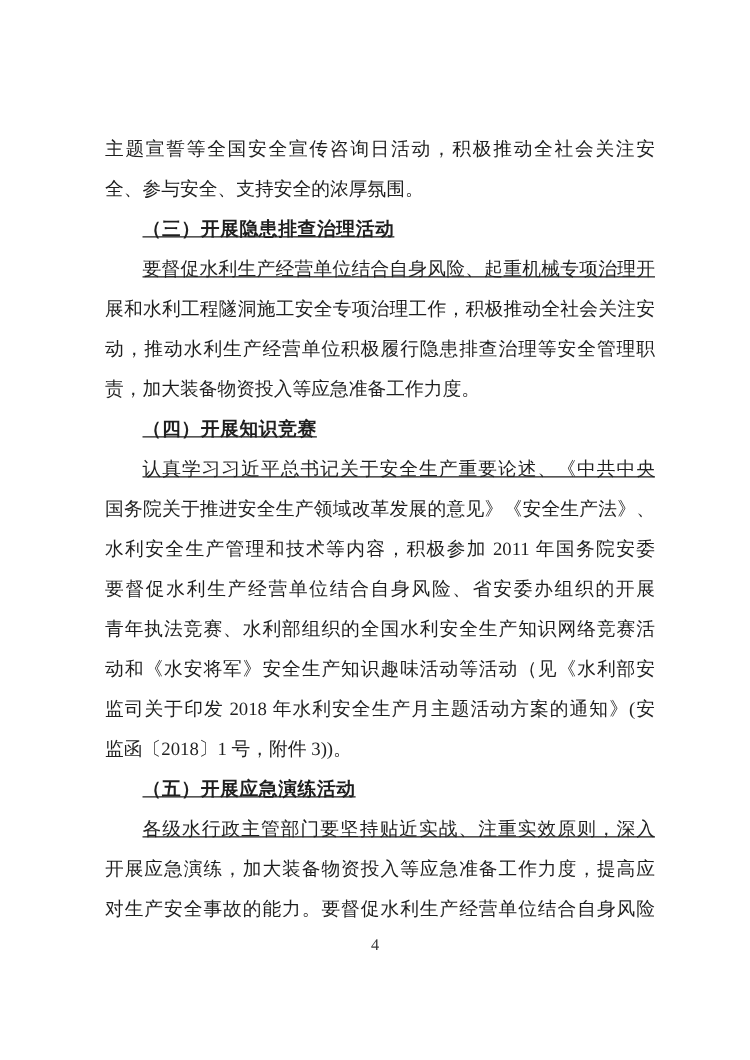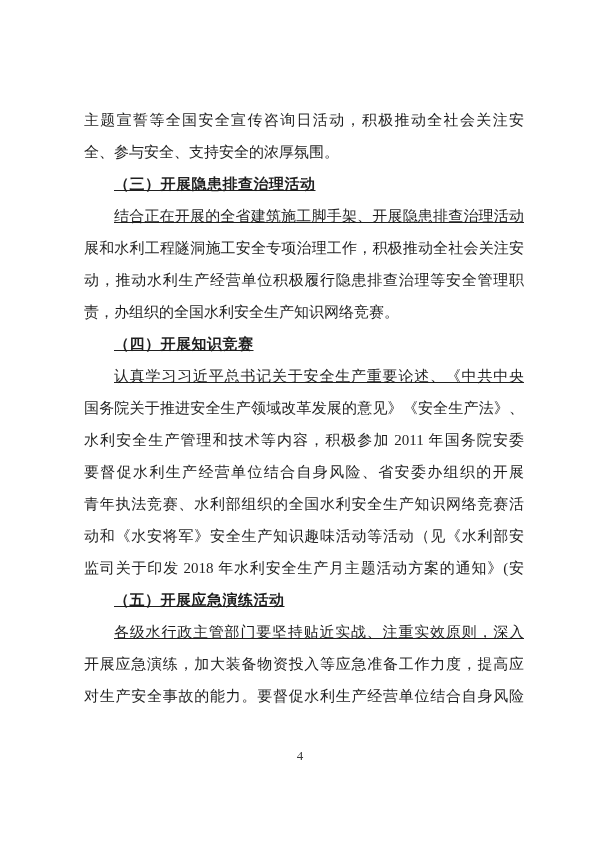--- a/index.html
+++ b/index.html
@@ -52,31 +52,32 @@
   }
 </style>
 </head>
 <body>
 
 <div class="page">
   <div class="textblock">
       <div class="line justify">主题宣誓等全国安全宣传咨询日活动，积极推动全社会关注安</div>
       <div class="line">全、参与安全、支持安全的浓厚氛围。</div>
       <div class="line heading indent">（三）开展隐患排查治理活动</div>
-      <div class="line indent justify">结合正在开展的全省建筑施工脚手架、开展隐患排查治理活动</div>
+      <div class="line indent justify">要督促水利生产经营单位结合自身风险、起重机械专项治理开</div>
       <div class="line justify">展和水利工程隧洞施工安全专项治理工作，积极推动全社会关注安</div>
       <div class="line justify">动，推动水利生产经营单位积极履行隐患排查治理等安全管理职</div>
-      <div class="line">责，办组织的全国水利安全生产知识网络竞赛。</div>
+      <div class="line">责，加大装备物资投入等应急准备工作力度。</div>
       <div class="line heading indent">（四）开展知识竞赛</div>
       <div class="line indent justify">认真学习习近平总书记关于安全生产重要论述、《中共中央</div>
       <div class="line justify">国务院关于推进安全生产领域改革发展的意见》《安全生产法》、</div>
       <div class="line justify">水利安全生产管理和技术等内容，积极参加 2011 年国务院安委</div>
       <div class="line justify">要督促水利生产经营单位结合自身风险、省安委办组织的开展</div>
       <div class="line justify">青年执法竞赛、水利部组织的全国水利安全生产知识网络竞赛活</div>
       <div class="line justify">动和《水安将军》安全生产知识趣味活动等活动（见《水利部安</div>
       <div class="line justify">监司关于印发 2018 年水利安全生产月主题活动方案的通知》(安</div>
+      <div class="line">监函〔2018〕1 号，附件 3))。</div>
       <div class="line heading indent">（五）开展应急演练活动</div>
       <div class="line indent justify">各级水行政主管部门要坚持贴近实战、注重实效原则，深入</div>
       <div class="line justify">开展应急演练，加大装备物资投入等应急准备工作力度，提高应</div>
       <div class="line justify">对生产安全事故的能力。要督促水利生产经营单位结合自身风险</div>
     </div>
   <div class="pagenum">4</div>
 </div>
 
 </body></html>

